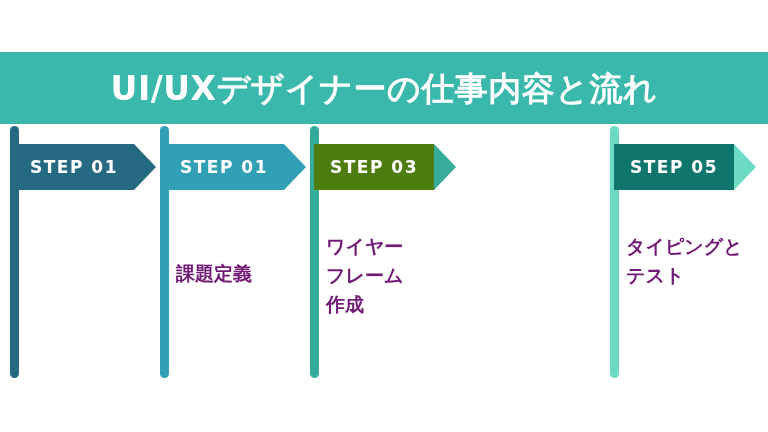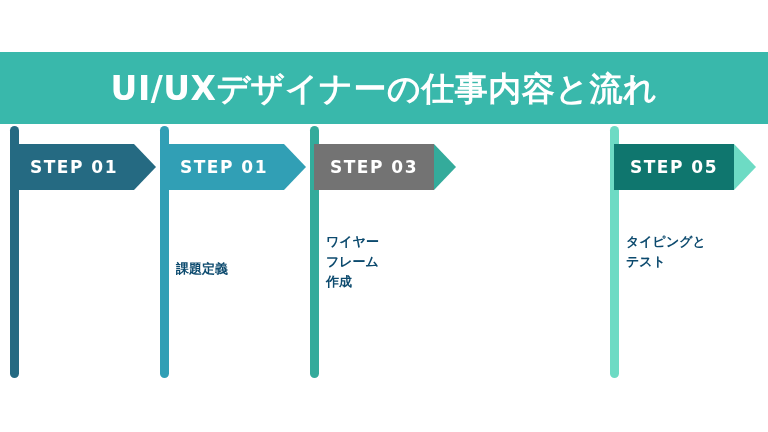--- a/index.html
+++ b/index.html
@@ -96,22 +96,22 @@
     white-space: nowrap;
     position: relative;
     z-index: 2;
   }
 
   .step-desc {
     position: absolute;
     left: 26px;
     top: 150px;
     width: 130px;
-    color: #0c4a6e;
-    font-size: 13px;
+    color: #701a75;
+    font-size: 19px;
     font-weight: bold;
     line-height: 1.52;
   }
   .step-desc-line {
     display: block;
     white-space: nowrap;
   }
 </style>
 </head>
 <body>
@@ -138,21 +138,21 @@
           <div class="step-banner-arrow" style="border-left: 22px solid rgb(49, 159, 181);"></div>
         </div>
       </div>
       <div class="step-desc" style="top: 186.7px;">
         <span class="step-desc-line">課題定義</span>
       </div>
     </div>
     <div class="step-column" style="left: 300px;">
       <div class="step-rail" style="background: rgb(52, 171, 155);"></div>
       <div class="step-banner">
-        <div class="step-banner-body" style="background: #737373;">
+        <div class="step-banner-body" style="background: #4d7c0f;">
           <span class="step-label">STEP 03</span>
           <div class="step-banner-arrow" style="border-left: 22px solid rgb(52, 171, 155);"></div>
         </div>
       </div>
       <div class="step-desc" style="top: 160.1px;">
         <span class="step-desc-line">ワイヤー</span>
         <span class="step-desc-line">フレーム</span>
         <span class="step-desc-line">作成</span>
       </div>
     </div>

